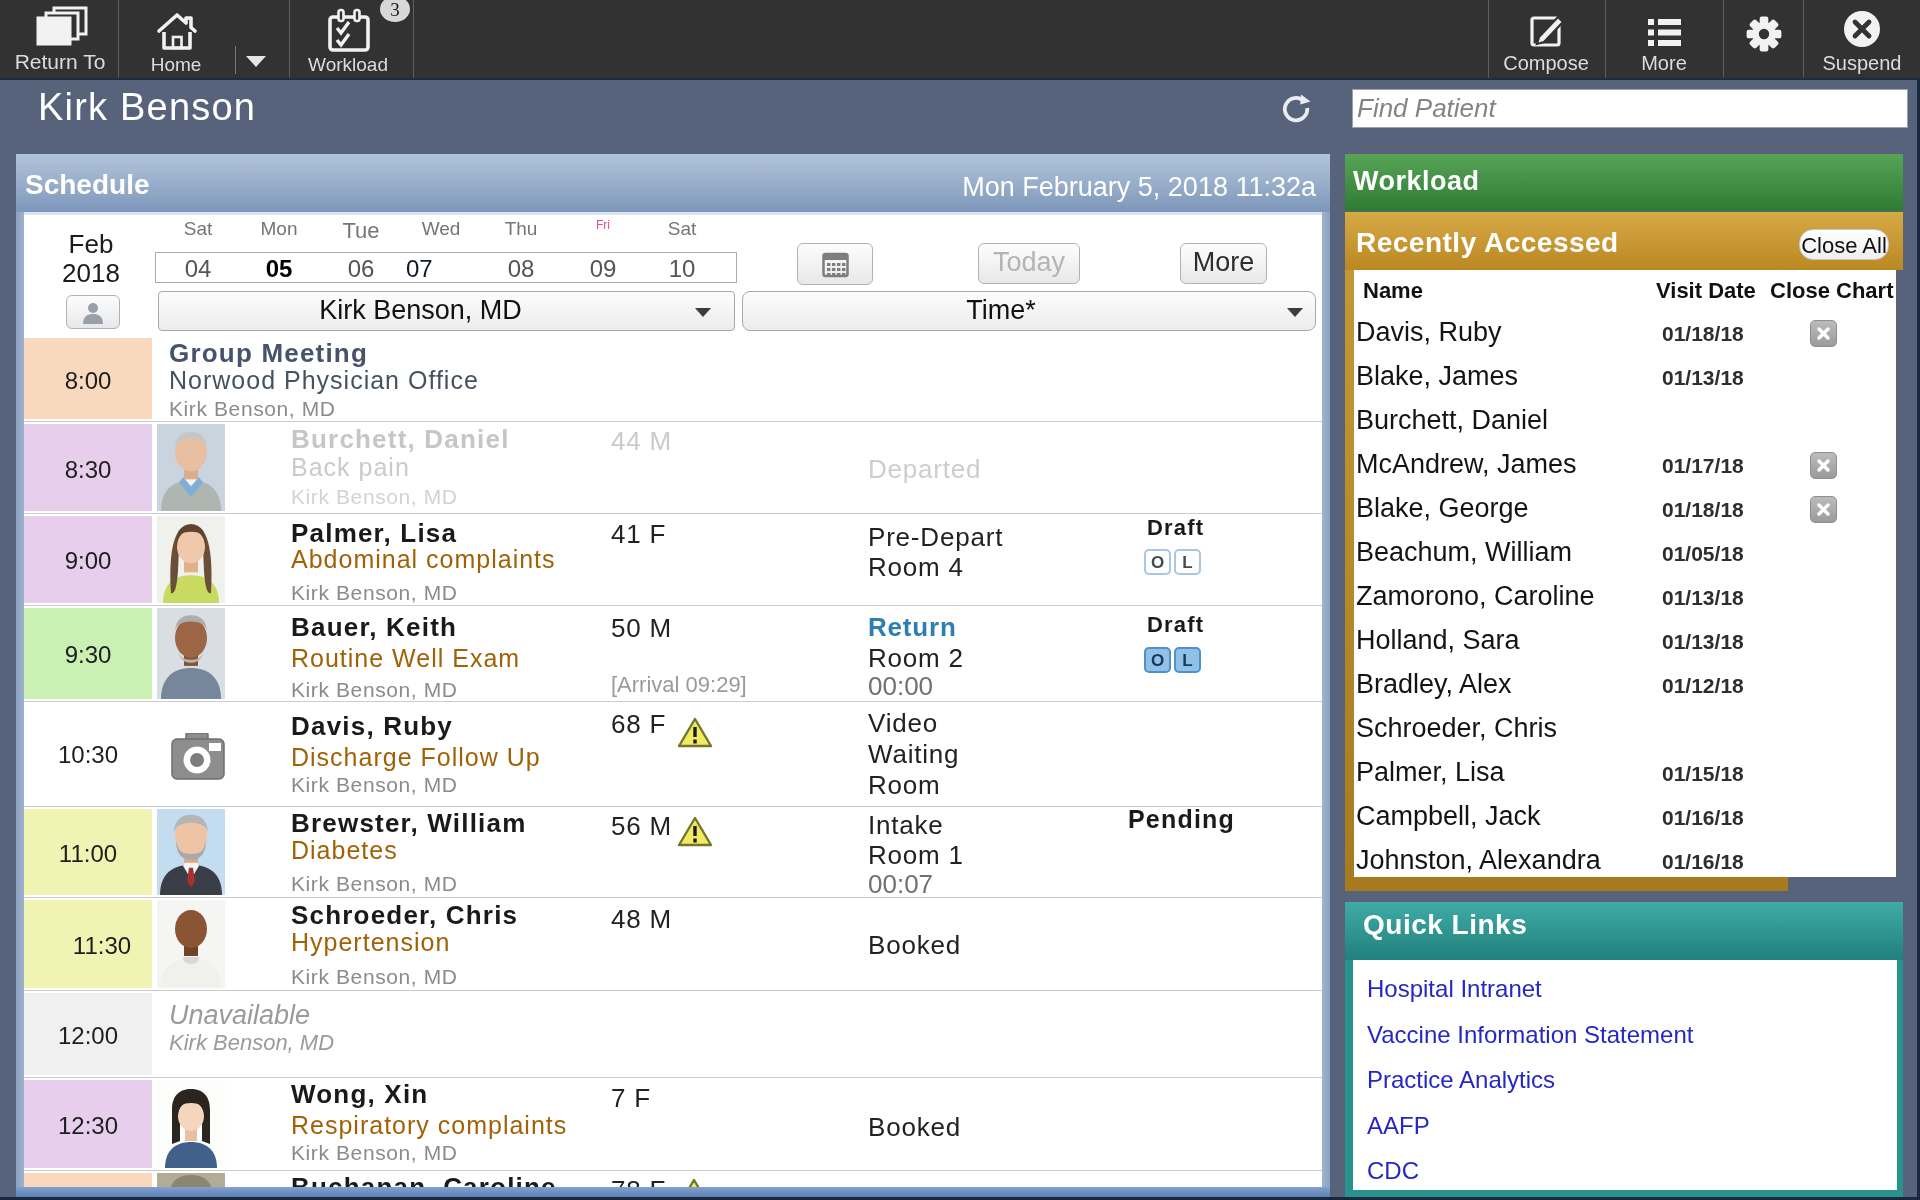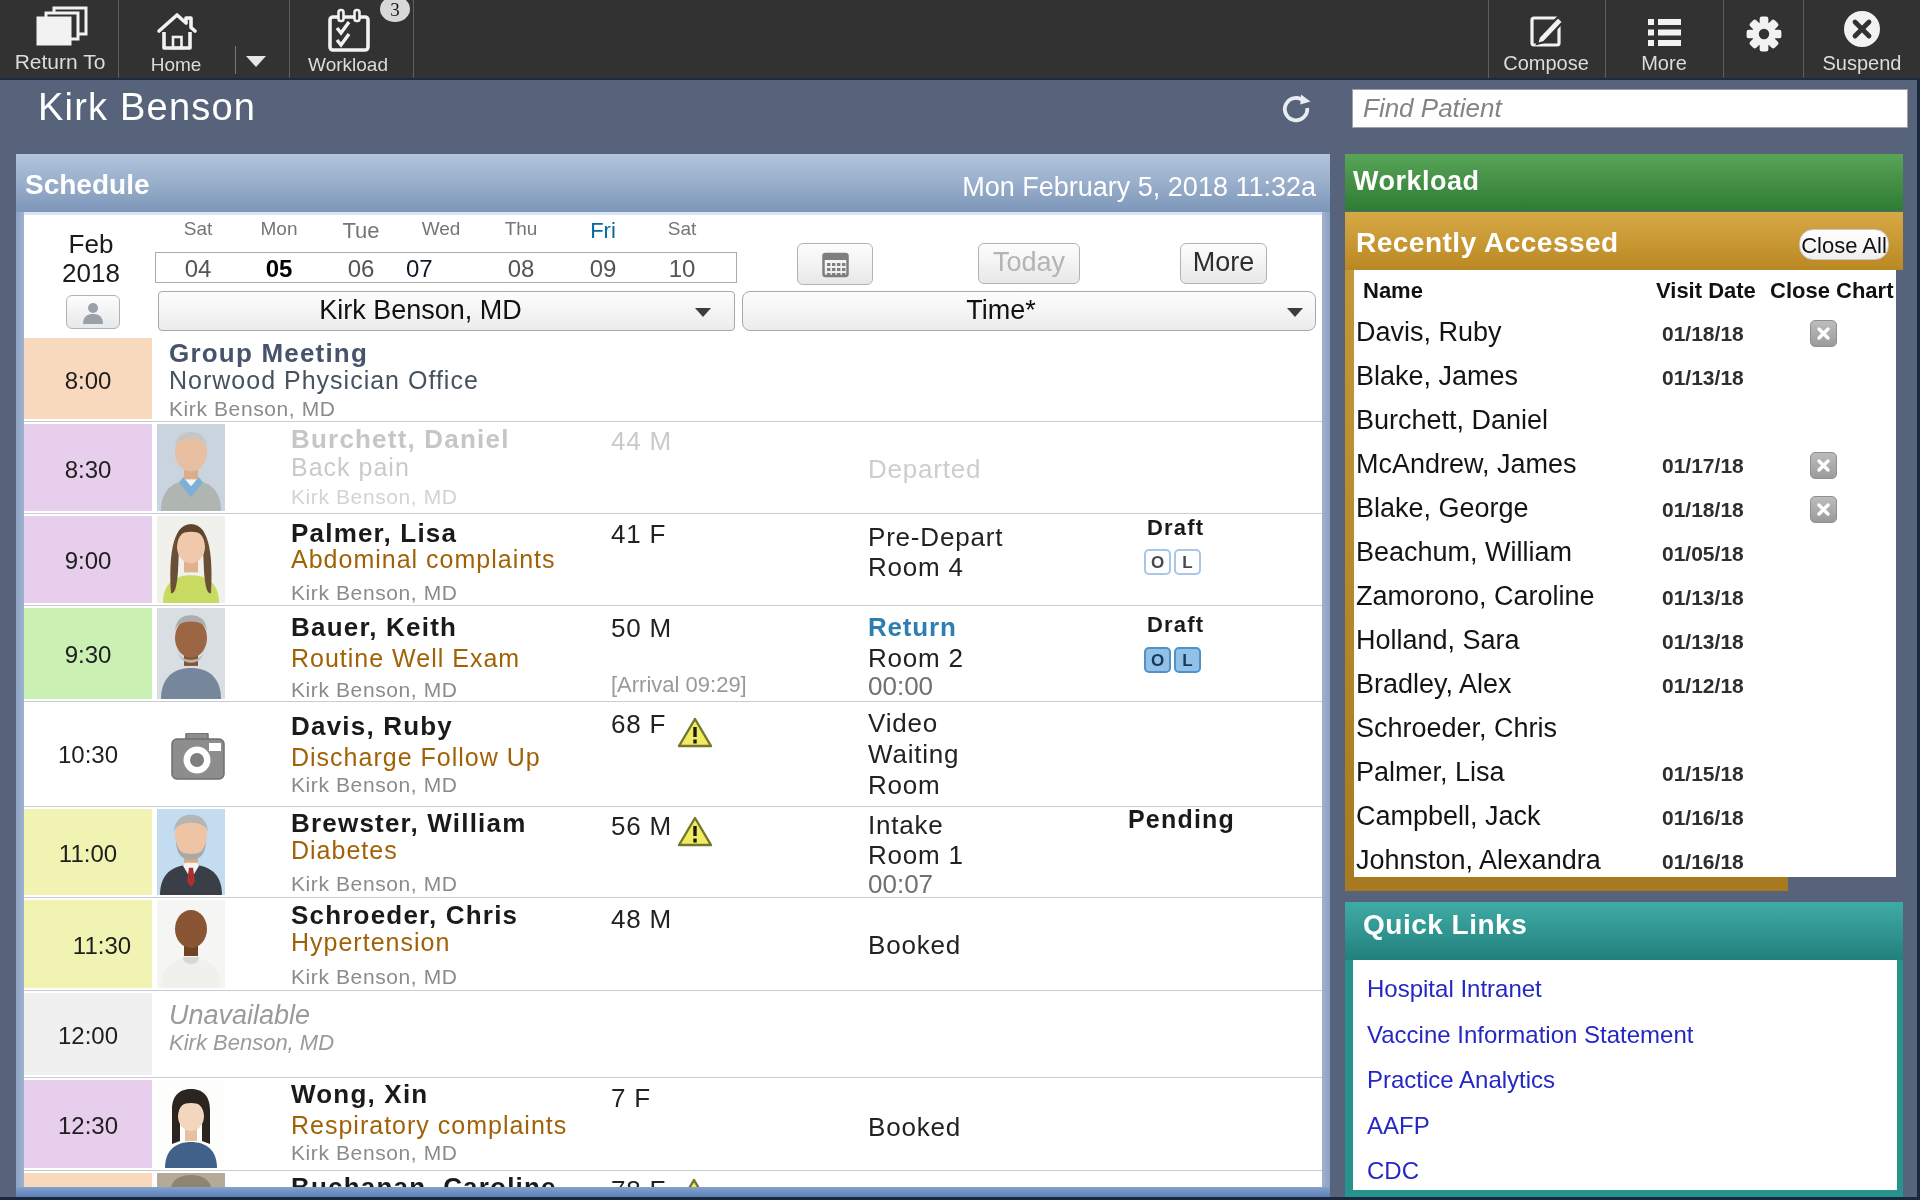--- a/index.html
+++ b/index.html
@@ -120,21 +120,21 @@
 <div class="tb-txt" style="left:1630px;top:52px;width:68px;">More</div>
 <div class="tb-txt" style="left:1815px;top:52px;width:94px;">Suspend</div>
 
 <div class="abs" style="left:0;top:80px;width:1920px;height:74px;background:#56637A;"></div>
 <div class="abs wht" style="left:38px;top:85px;font-size:38px;line-height:44px;letter-spacing:1.2px;">Kirk Benson</div>
 <svg class="abs" style="left:1281px;top:92px;" width="32" height="32" viewBox="0 0 32 32">
   <path d="M26.2,16 A11.2,11.2 0 1 1 22.9,9.1" fill="none" stroke="#E9EDF3" stroke-width="3.8"></path>
   <path d="M20,2.6 L29.5,9.4 L19.3,12.5 Z" fill="#E9EDF3"></path>
 </svg>
 <div class="abs" style="left:1352px;top:89px;width:556px;height:39px;background:#FFF;border:1px solid #9AA1AB;">
-  <div style="font-style:italic;font-size:26px;color:#848484;padding:3px 0 0 10px;">Find Patient</div>
+  <div style="font-style:italic;font-size:26px;color:#848484;padding:3px 0 0 4px;">Find Patient</div>
 </div>
 
 <div class="abs" id="schedpanel" style="left:16px;top:154px;width:1314px;height:1043px;">
 
   <div class="abs" style="left:0;top:0;width:8px;height:1043px;background:linear-gradient(90deg,#8CA2C2,#9FB2CE);"></div>
   <div class="abs" style="left:1306px;top:0;width:8px;height:1043px;background:linear-gradient(90deg,#9FB2CE,#8CA2C2);"></div>
   <div class="abs" style="left:0;top:1033px;width:1314px;height:10px;background:linear-gradient(#82A2CE,#5B7FB5);"></div>
 
   <div class="abs" style="left:0;top:0;width:1314px;height:58px;background:linear-gradient(180deg,#B2C4DC 0%,#96ACC9 55%,#7D96B9 100%);">
     <div style="position:absolute;left:9px;top:15px;font-size:28px;font-weight:bold;color:#FFF;">Schedule</div>
@@ -149,21 +149,21 @@
       <svg width="24" height="24" viewBox="0 0 24 24" style="margin-top:4px;">
           <circle cx="12" cy="8" r="5" fill="#99A0A8"></circle>
           <path d="M2,24 C2,16 7,14 12,14 C17,14 22,16 22,24 Z" fill="#99A0A8"></path>
         </svg>
     </div>
     <div class="abs" style="top:6px;left:139px;width:70px;text-align:center;font-size:19px;color:#757575;">Sat</div>
     <div class="abs" style="top:6px;left:220px;width:70px;text-align:center;font-size:19px;color:#757575;">Mon</div>
     <div class="abs" style="top:6px;left:302px;width:70px;text-align:center;font-size:22px;color:#757575;">Tue</div>
     <div class="abs" style="top:6px;left:382px;width:70px;text-align:center;font-size:19px;color:#757575;">Wed</div>
     <div class="abs" style="top:6px;left:462px;width:70px;text-align:center;font-size:19px;color:#757575;">Thu</div>
-    <div class="abs" style="top:6px;left:544px;width:70px;text-align:center;font-size:22px;color:#0369a1;">Fri</div>
+    <div class="abs" style="top:6px;left:544px;width:70px;text-align:center;font-size:12px;color:#ec4899;">Fri</div>
     <div class="abs" style="top:6px;left:623px;width:70px;text-align:center;font-size:19px;color:#757575;">Sat</div>
     <div class="abs" style="left:131px;top:40px;width:582px;height:31px;background:#FFF;border:1px solid #ABABAB;"></div>
     <div class="abs" style="top:43px;left:139px;width:70px;text-align:center;font-size:24px;color:#555;">04</div>
     <div class="abs" style="top:43px;left:220px;width:70px;text-align:center;font-size:24px;color:#000;font-weight:bold;">05</div>
     <div class="abs" style="top:43px;left:302px;width:70px;text-align:center;font-size:24px;color:#555;">06</div>
     <div class="abs" style="top:43px;left:382px;width:70px;text-align:left;font-size:24px;color:#0f172a;">07</div>
     <div class="abs" style="top:43px;left:462px;width:70px;text-align:center;font-size:24px;color:#555;">08</div>
     <div class="abs" style="top:43px;left:544px;width:70px;text-align:center;font-size:24px;color:#555;">09</div>
     <div class="abs" style="top:43px;left:623px;width:70px;text-align:center;font-size:24px;color:#555;">10</div>
     <div class="btn" style="left:773px;top:31px;width:76px;height:42px;">

